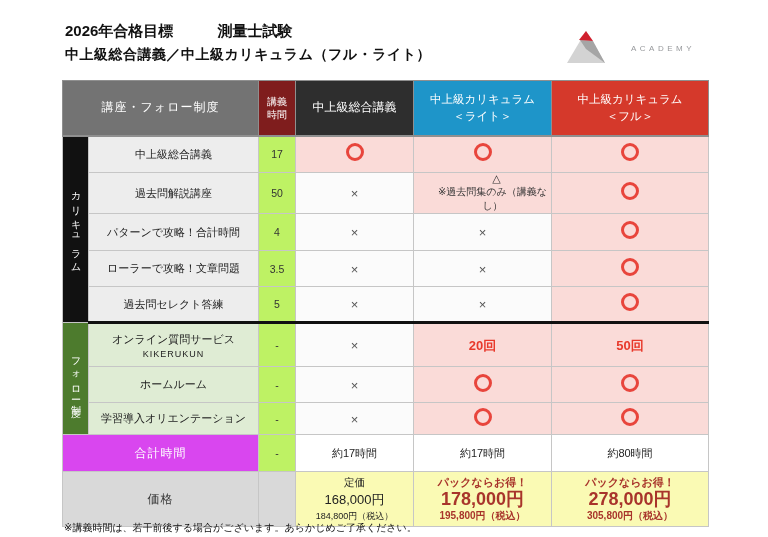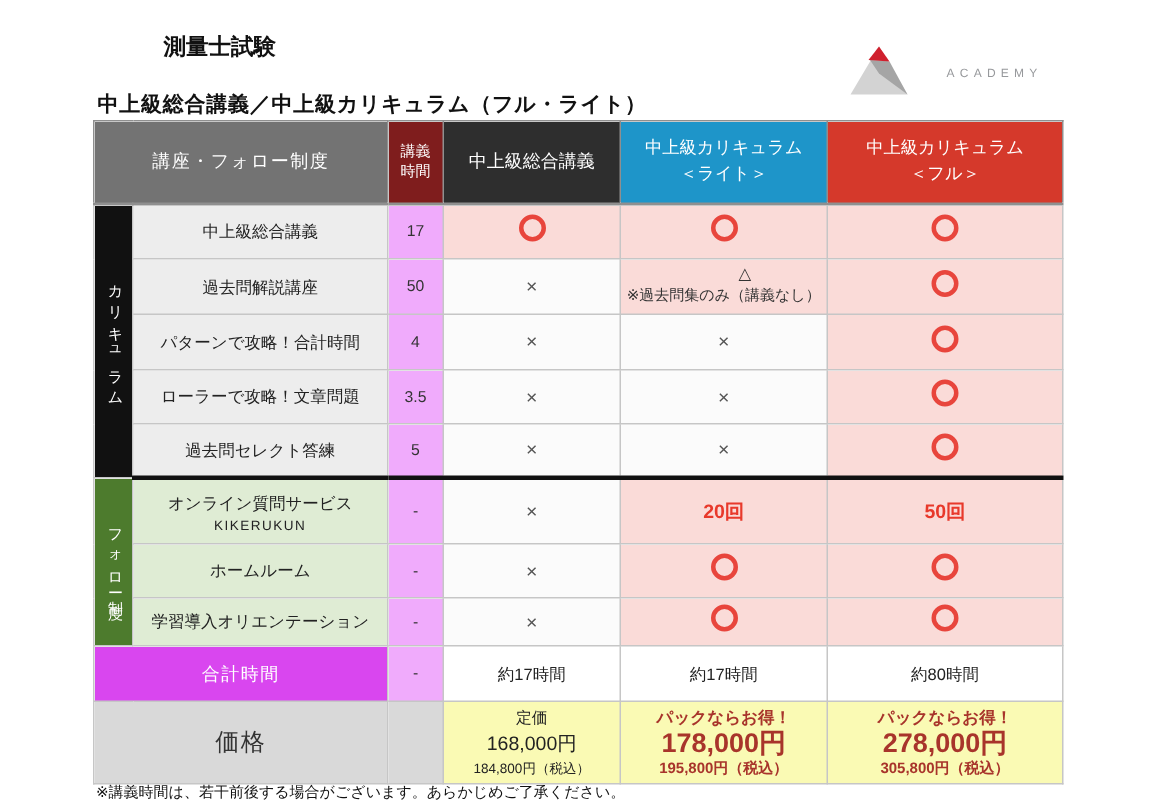--- a/index.html
+++ b/index.html
@@ -4,21 +4,21 @@
 <style>
   html,body{margin:0;padding:0;}
   body{
     width:768px;height:537px;background:#ffffff;position:relative;overflow:hidden;
     font-family:"Liberation Sans","DejaVu Sans",sans-serif;color:#111;
   }
   
   .title-block{position:absolute;left:65px;top:22px;}
   .t1{font-size:15px;font-weight:700;color:#111;display:flex;align-items:baseline;}
   .t1 .gap{display:inline-block;width:44px;}
-  .t2{font-size:14px;font-weight:700;color:#111;margin-top:20px;letter-spacing:0.5px;}
+  .t2{font-size:14px;font-weight:700;color:#111;margin-top:5px;letter-spacing:0.5px;}
   
   .logo{position:absolute;left:563px;top:28px;display:flex;align-items:center;}
   .logo-mark{width:46px;height:38px;flex:0 0 auto;}
   .logo-text{margin-left:6px;}
   .brand{font-size:19px;color:#97999c;letter-spacing:4px;line-height:1;}
   .brand .struck{text-decoration:line-through;text-decoration-thickness:1.5px;}
   .academy{font-size:8px;color:#97999c;letter-spacing:3.5px;margin-top:3px;padding-left:16px;}
   
   table{position:absolute;left:62px;top:80px;width:646px;border-collapse:collapse;table-layout:fixed;}
   td,th{border:1px solid #c6c6c6;padding:0;text-align:center;vertical-align:middle;overflow:hidden;}
@@ -29,48 +29,49 @@
   .h-dark{background:#2e2e2e;font-size:12px;}
   .h-blue{background:#1e95c9;font-size:11.5px;white-space:pre-line;line-height:1.5;}
   .h-red{background:#d5392b;font-size:11.5px;white-space:pre-line;line-height:1.5;}
   .g-black{background:#111111;}
   .g-green{background:#4d7b2d;}
   .vlabel{display:inline-block;writing-mode:vertical-rl;text-orientation:upright;
           color:#fff;font-size:10px;letter-spacing:3px;line-height:1;}
   .lbl{background:#ededed;font-size:11px;color:#222;}
   .lbl-green{background:#dfecd4;font-size:11px;color:#222;}
   .lbl-sub{font-size:9px;letter-spacing:1px;margin-top:2px;color:#222;}
-  .hrs{background:#f0abfc;font-size:10.5px;color:#333;}
+  .hrs{background:#bef264;font-size:10.5px;color:#333;}
   .w{background:#fbfbfb;}
   .pink{background:#fadbd8;}
   .cross{font-size:13px;color:#555;}
   .ring{display:inline-block;width:12px;height:12px;border:3px solid #e8453c;border-radius:50%;}
   .count{color:#e8392b;font-weight:700;font-size:13px;}
   .tri-mark{font-size:11px;color:#333;line-height:1;transform:translateX(14px);}
-  .tri-note{font-size:10px;color:#333;margin-top:1px;}
+  .tri-note{font-size:10px;color:#333;margin-top:1px;padding-left:20px;}
   tr.sep td{border-bottom:3px solid #111;}
   .total-label{background:#d946ef;color:#fff;font-size:12px;letter-spacing:1px;}
   .total-val{background:#ffffff;font-size:11px;color:#222;}
-  .price-label{background:#d9d9d9;font-size:16px;color:#333;letter-spacing:1px;}
+  .price-label{background:#d9d9d9;font-size:12px;color:#333;letter-spacing:1px;}
   .price-hrs{background:#d9d9d9;}
   .yellow{background:#fafab4;}
   .p1{font-size:10.5px;color:#222;}
   .p2{font-size:13px;color:#222;font-weight:500;margin-top:1px;}
   .p3{font-size:9px;color:#222;margin-top:1px;}
   .pb1{font-size:11px;font-weight:700;color:#a8342b;}
   .pb2{font-size:18px;font-weight:700;color:#a8342b;line-height:1.1;}
   .pb3{font-size:10px;font-weight:700;color:#a8342b;}
   
   .footnote{position:absolute;left:64px;top:521px;font-size:10px;color:#111;text-align:center;}
 </style>
 </head>
 <body>
 
 <div class="title-block">
   <div class="t1">
+    <span>2026年合格目標</span>
     <span class="gap"></span>
     <span>測量士試験</span>
   </div>
   <div class="t2">中上級総合講義／中上級カリキュラム（フル・ライト）</div>
 </div>
 
 <div class="logo">
   <svg class="logo-mark" viewBox="0 0 44 38">
     <polygon points="22,3 3,35 41,35" fill="#d3d3d3"></polygon>
     <polygon points="16,12 29,13 41,35 22,21" fill="#a5a5a5"></polygon>

